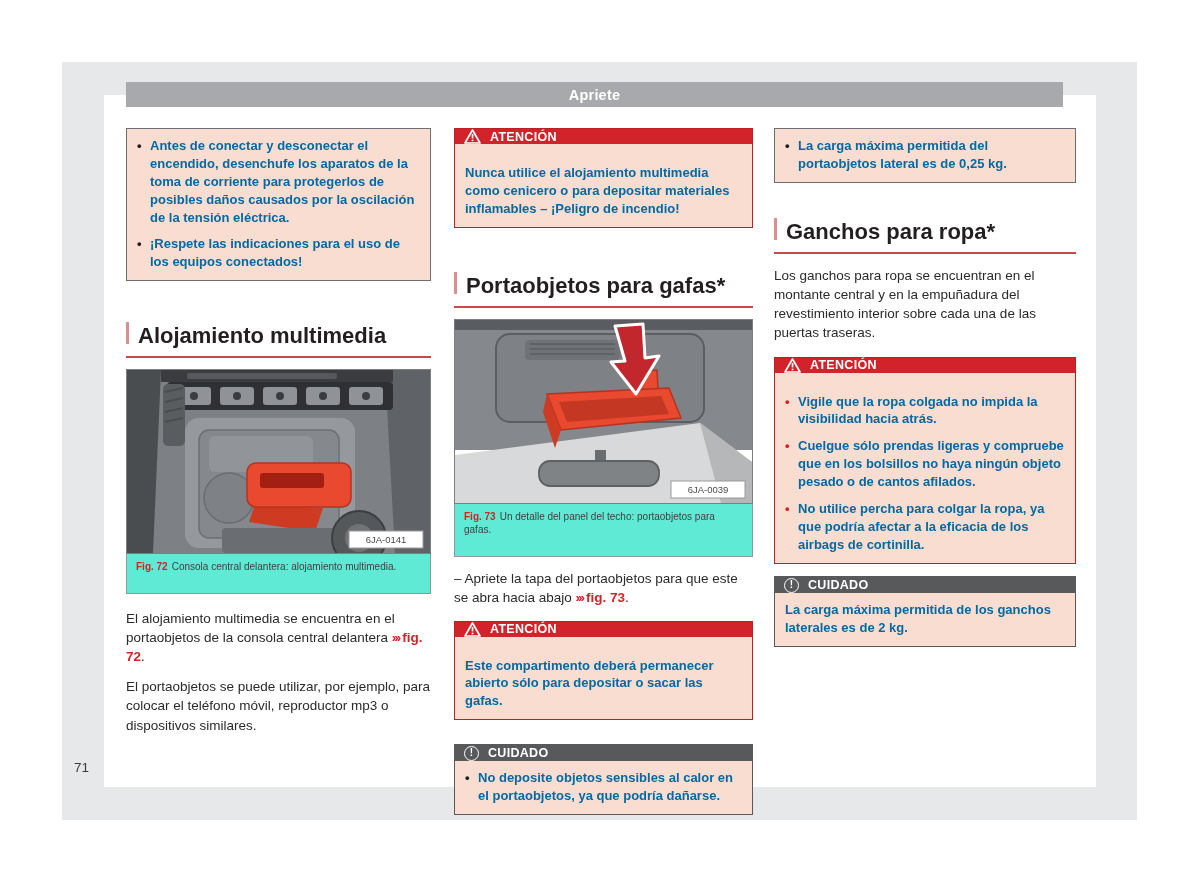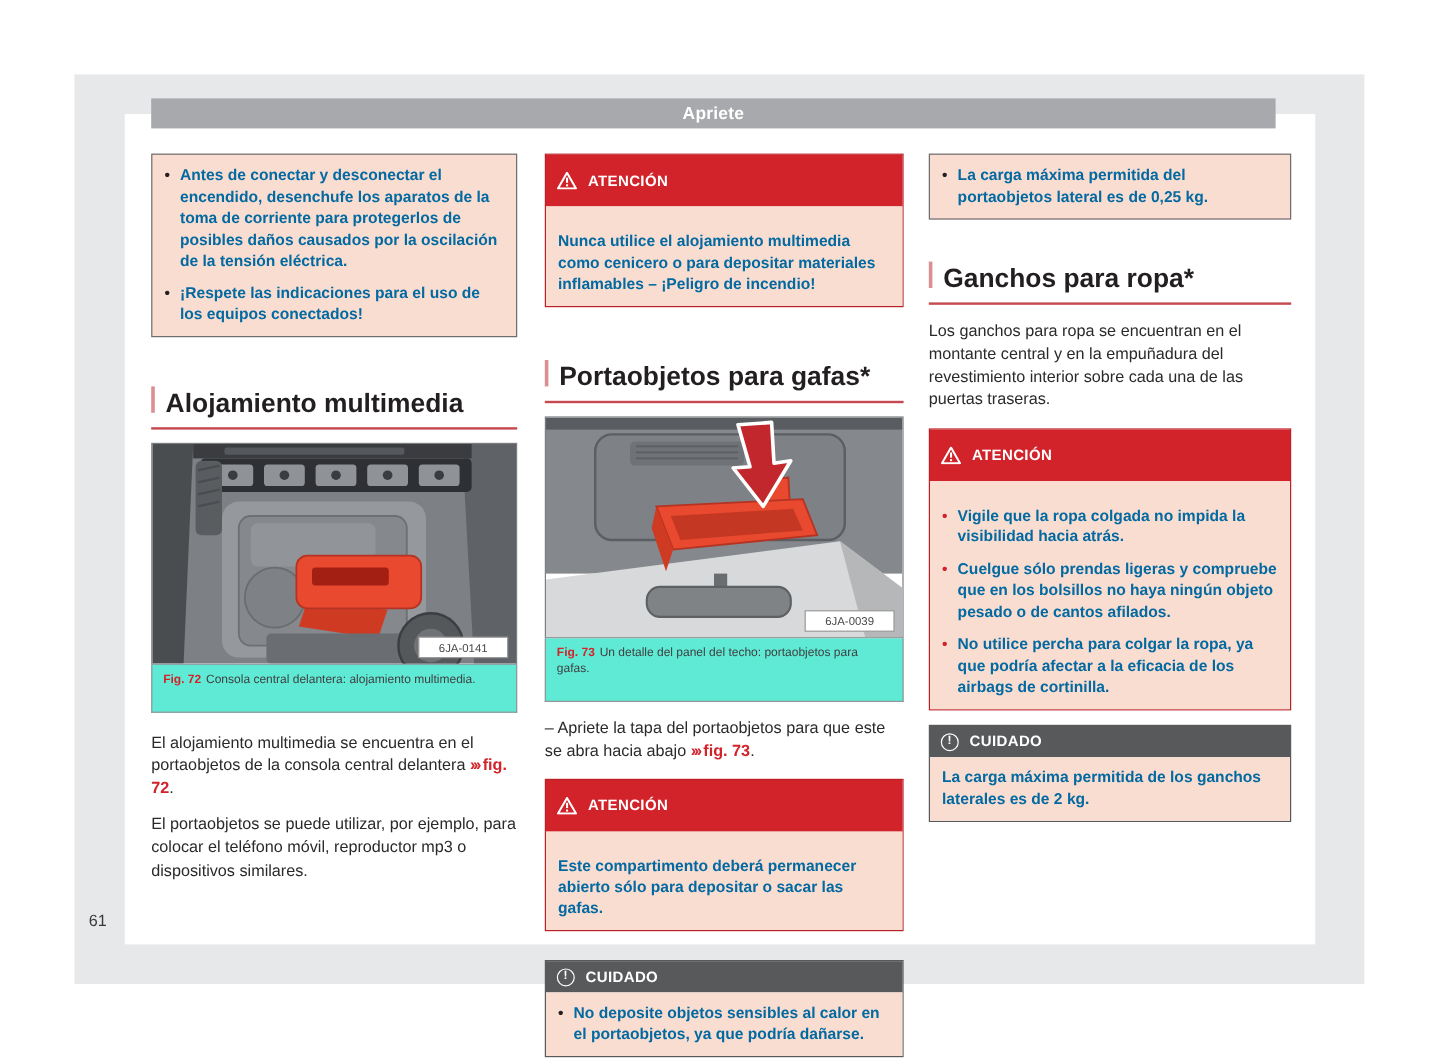--- a/index.html
+++ b/index.html
@@ -20,26 +20,26 @@
   .notebox { background:#f9ddd1; border:1px solid #6d6e71; padding:8px 10px 9px 10px; }
   .notebox p, .warn-body p, .caution-body p { font-size:13px; font-weight:bold; line-height:1.38; color:#0369a1; }
   .notebox p + p { margin-top:8px; }
   .bullet { position:relative; padding-left:13px; }
   .bullet::before { content:"\2022"; position:absolute; left:0; top:0; }
   .bullet-dark::before { color:#231f20; }
   .bullet-red::before  { color:#d2232a; }
 
   
   .warnbox { border:1px solid #bb2026; }
-  .warn-head { background:#d2232a; color:#fff; height:43px; display:flex; align-items:center; gap:9px; padding:0 9px;
+  .warn-head { background:#d2232a; color:#fff; height:15px; display:flex; align-items:center; gap:9px; padding:0 9px;
                font-size:12.5px; font-weight:bold; letter-spacing:.3px; }
   .warn-body { background:#f9ddd1; padding:20px 10px 9px 10px; }
   .warn-body p + p { margin-top:9px; }
   .cautionbox { border:1px solid #58595b; }
-  .caution-head { background:#58595b; color:#fff; height:26px; display:flex; align-items:center; gap:9px; padding:0 9px;
+  .caution-head { background:#58595b; color:#fff; height:16px; display:flex; align-items:center; gap:9px; padding:0 9px;
                   font-size:12.5px; font-weight:bold; letter-spacing:.3px; }
   .caution-icon { width:15px; height:15px; border:1.6px solid #fff; border-radius:50%; display:inline-flex;
                   align-items:center; justify-content:center; font-size:10px; font-weight:bold; flex:0 0 auto; }
   .caution-icon::before { content:"!"; line-height:1; }
   .caution-body { background:#f9ddd1; padding:8px 10px 9px 10px; }
 
   
   .section-title { position:relative; font-size:22px; font-weight:bold; color:#231f20;
                    padding:1px 0 7px 12px; border-bottom:2px solid #c5494f; }
   .section-title::before { content:""; position:absolute; left:0; top:0; height:22px; width:3px; background:#da9093; }
@@ -234,14 +234,14 @@
           <span>CUIDADO</span>
         </div>
         <div class="caution-body">
           <p>La carga máxima permitida de los ganchos laterales es de 2 kg.</p>
         </div>
       </div>
     </div>
 
   </div>
 
-  <div class="page-number">61</div>
+  <div class="page-number">71</div>
 </div>
 
 </body></html>

